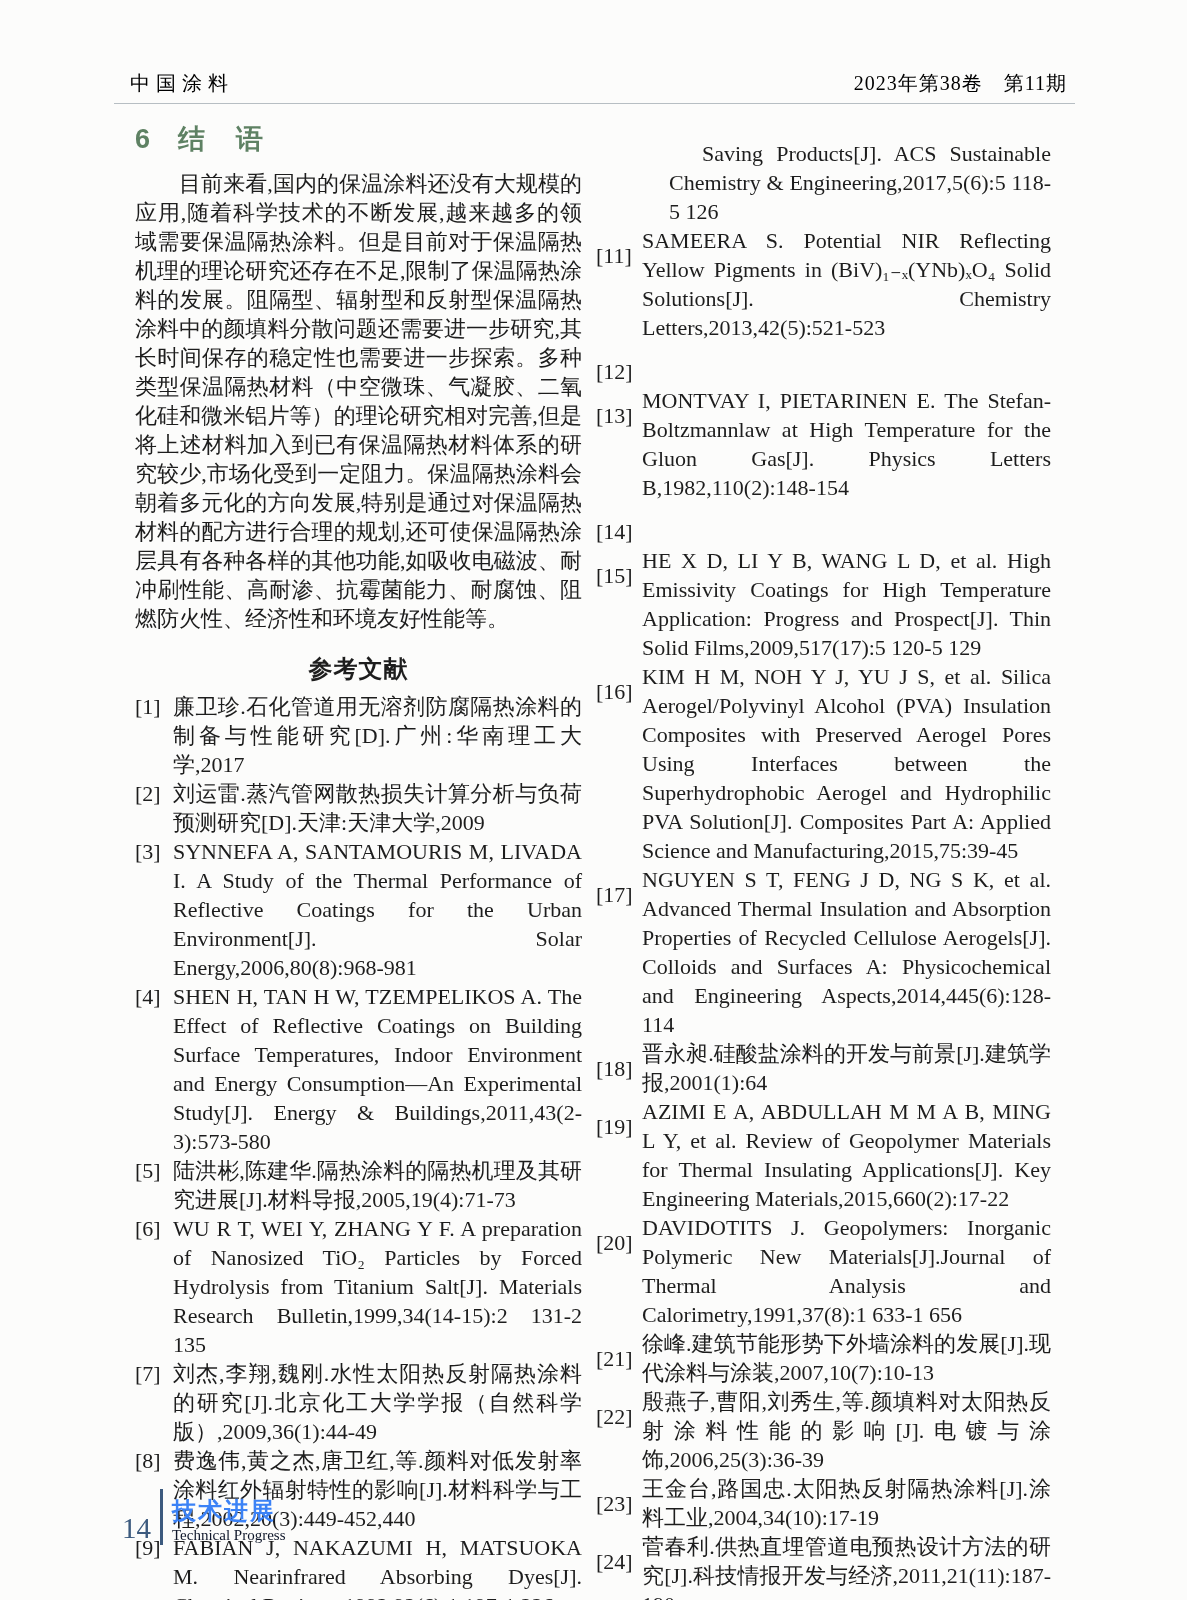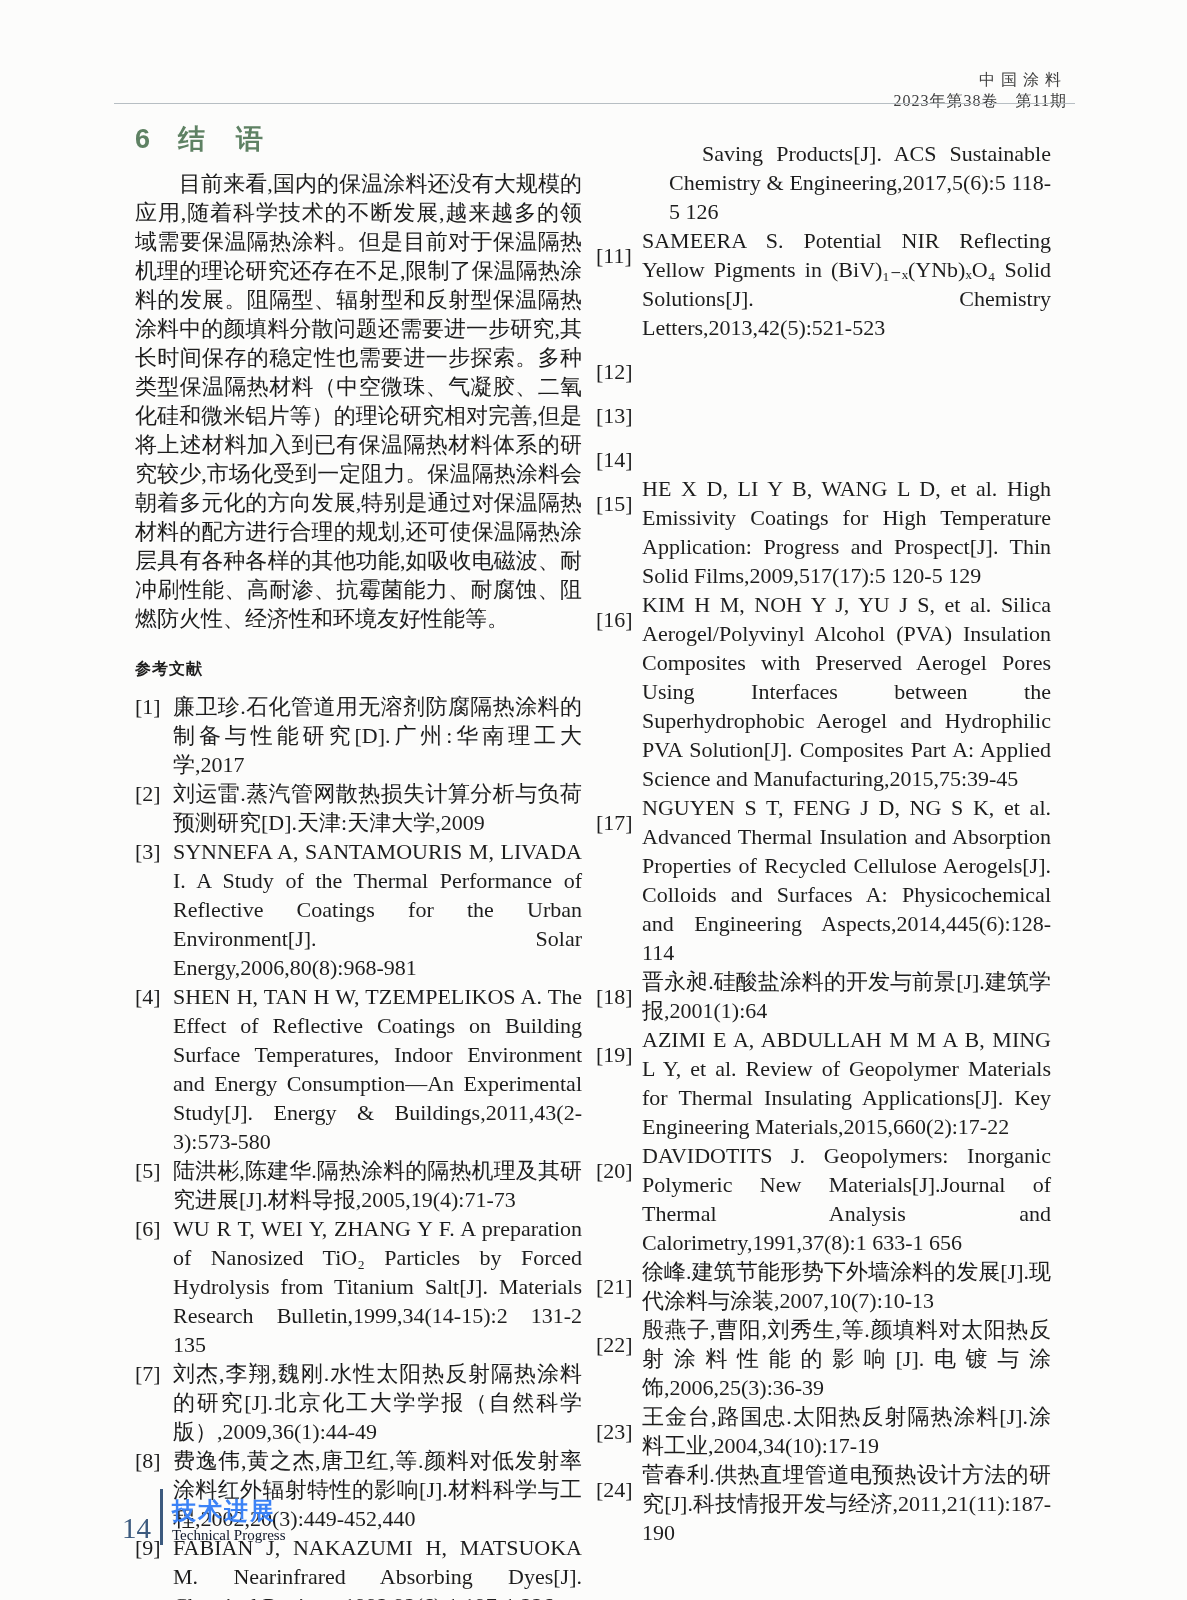--- a/index.html
+++ b/index.html
@@ -5,41 +5,41 @@
   html,body{margin:0;padding:0;background:#d8d8d8;}
   .page{
     position:relative;width:1187px;height:1600px;margin:0 auto;
     background:#fcfcfb;overflow:hidden;
     font-family:"Liberation Serif","DejaVu Serif",serif;color:#1d1d1d;
   }
   
   .header{
     position:absolute;top:70px;left:130px;right:120px;
     display:flex;justify-content:space-between;align-items:flex-end;
-    color:#404040;font-size:16px;flex-direction:column;
+    color:#000000;font-size:20px;
   }
   .journal-name{letter-spacing:6px;}
   .issue-info{letter-spacing:1px;}
   .header-rule{position:absolute;top:103px;left:114px;right:112px;height:1px;background:#b7bec3;}
   
   .content{position:absolute;top:118px;left:135px;width:916px;display:flex;gap:14px;}
   .col{font-size:22px;line-height:29px;text-align:justify;}
   .col-left{width:447px;}
   .col-right{width:455px;padding-top:21px;}
   .section-heading{
     font-family:"Liberation Sans","DejaVu Sans",sans-serif;
     font-weight:bold;color:#5e8163;font-size:27px;line-height:34px;
     margin:4px 0 13px 0;display:flex;align-items:baseline;
   }
   .section-heading .num{margin-right:28px;}
   .section-heading .title{letter-spacing:2px;}
   .para{margin:0;text-indent:2em;}
   .refs-heading{
     font-family:"Liberation Sans","DejaVu Sans",sans-serif;
-    font-weight:bold;font-size:16px;
+    font-weight:bold;font-size:24px;text-align:center;
     margin:21px 0 9px 0;letter-spacing:1px;
   }
   .ref{display:flex;}
   .ref-label{flex:0 0 38px;}
   .col-right .ref-label{flex:0 0 46px;margin-top:15px;}
   .ref-text{flex:1;text-align:justify;}
   .ref.cont .ref-text{text-indent:33px;margin-left:27px;}
   
   .footer{position:absolute;left:122px;top:1489px;display:flex;align-items:flex-end;}
   .page-number{font-size:29px;color:#3c5a7e;margin-right:9px;padding-top:14px;}
@@ -132,20 +132,21 @@
             <span class="ref-label">[11]</span>
             <span class="ref-text">SAMEERA S. Potential NIR Reflecting Yellow Pigments in (BiV)₁₋ₓ(YNb)ₓO₄ Solid Solutions[J]. Chemistry Letters,2013,42(5):521-523</span>
           </div>
 
           <div class="ref">
             <span class="ref-label">[12]</span>
           </div>
 
           <div class="ref">
             <span class="ref-label">[13]</span>
+            <span class="ref-text">MONTVAY I, PIETARINEN E. The Stefan-Boltzmannlaw at High Temperature for the Gluon Gas[J]. Physics Letters B,1982,110(2):148-154</span>
           </div>
 
           <div class="ref">
             <span class="ref-label">[14]</span>
           </div>
 
           <div class="ref">
             <span class="ref-label">[15]</span>
             <span class="ref-text">HE X D, LI Y B, WANG L D, et al. High Emissivity Coatings for High Temperature Application: Progress and Prospect[J]. Thin Solid Films,2009,517(17):5 120-5 129</span>
           </div>

